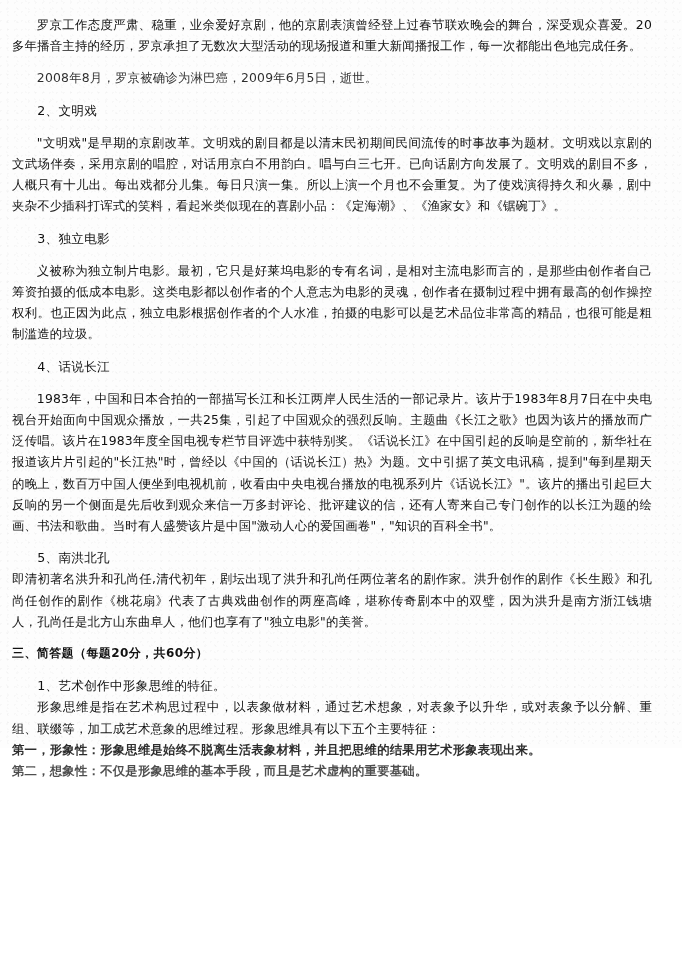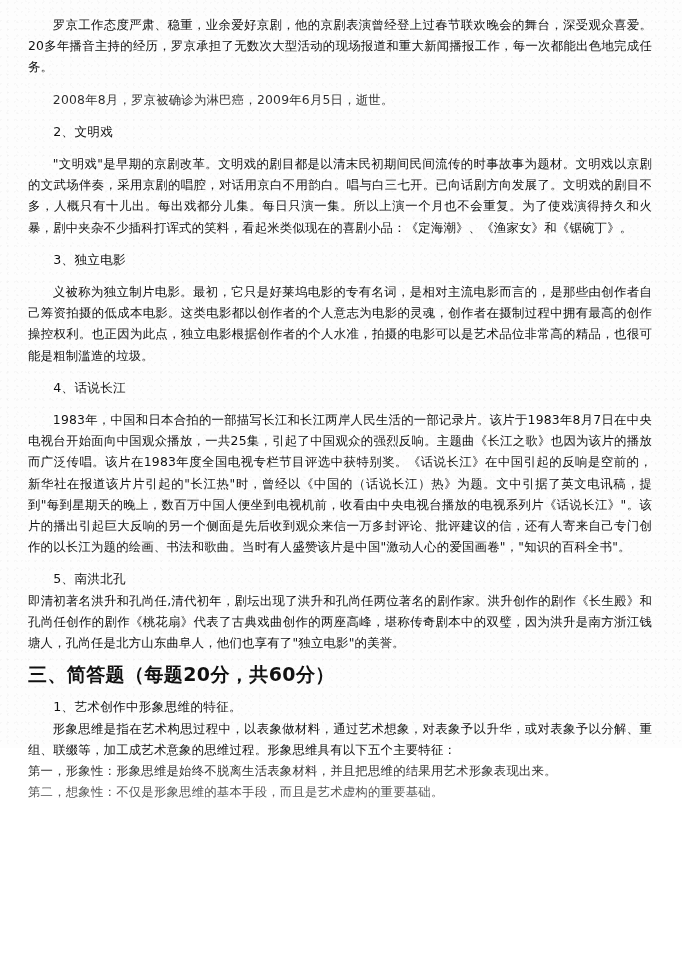--- a/index.html
+++ b/index.html
@@ -12,21 +12,21 @@
     height: 953px;
     font-family: "DejaVu Sans", sans-serif;
     color: #1a1a1a;
     overflow: hidden;
   }
   .page {
     position: relative;
     width: 682px;
     height: 748px;
     box-sizing: border-box;
-    padding: 14px 30px 10px 28px;
+    padding: 14px 30px 10px 12px;
     background: #fdfdfd;
     
     background-image:
       radial-gradient(circle at 12% 30%, rgba(0,0,0,0.022) 0 1px, transparent 1px),
       radial-gradient(circle at 62% 72%, rgba(0,0,0,0.018) 0 1px, transparent 1px),
       radial-gradient(circle at 85% 15%, rgba(0,0,0,0.02) 0 1px, transparent 1px);
     background-size: 7px 9px, 11px 13px, 9px 7px;
   }
   .body-text {
     font-size: 12.4px;
@@ -47,29 +47,29 @@
     text-indent: 2em;
     font-weight: normal;
     font-size: 12.6px;
     line-height: 21.2px;
     letter-spacing: 0.3px;
   }
   .section-heading {
     margin: 0;
     text-indent: 0;
     font-weight: bold;
-    font-size: 19px;
+    font-size: 12px;
     line-height: 21.2px;
     letter-spacing: 0.4px;
   }
   .noindent {
     text-indent: 0;
   }
   .blur-light { filter: blur(0.18px); }
-  .blur-more { filter: blur(0.32px); opacity: 0.96; }
+  .blur-more { filter: blur(0.32px); opacity: 0.96; font-weight: bold; }
   .faded { opacity: 0.88; }
   .faded-more { opacity: 0.74; }
 </style>
 </head>
 <body>
 
 <div class="page">
   <div class="body-text">
 
     <p class="blur-light">罗京工作态度严肃、稳重，业余爱好京剧，他的京剧表演曾经登上过春节联欢晚会的舞台，深受观众喜爱。20多年播音主持的经历，罗京承担了无数次大型活动的现场报道和重大新闻播报工作，每一次都能出色地完成任务。</p>

